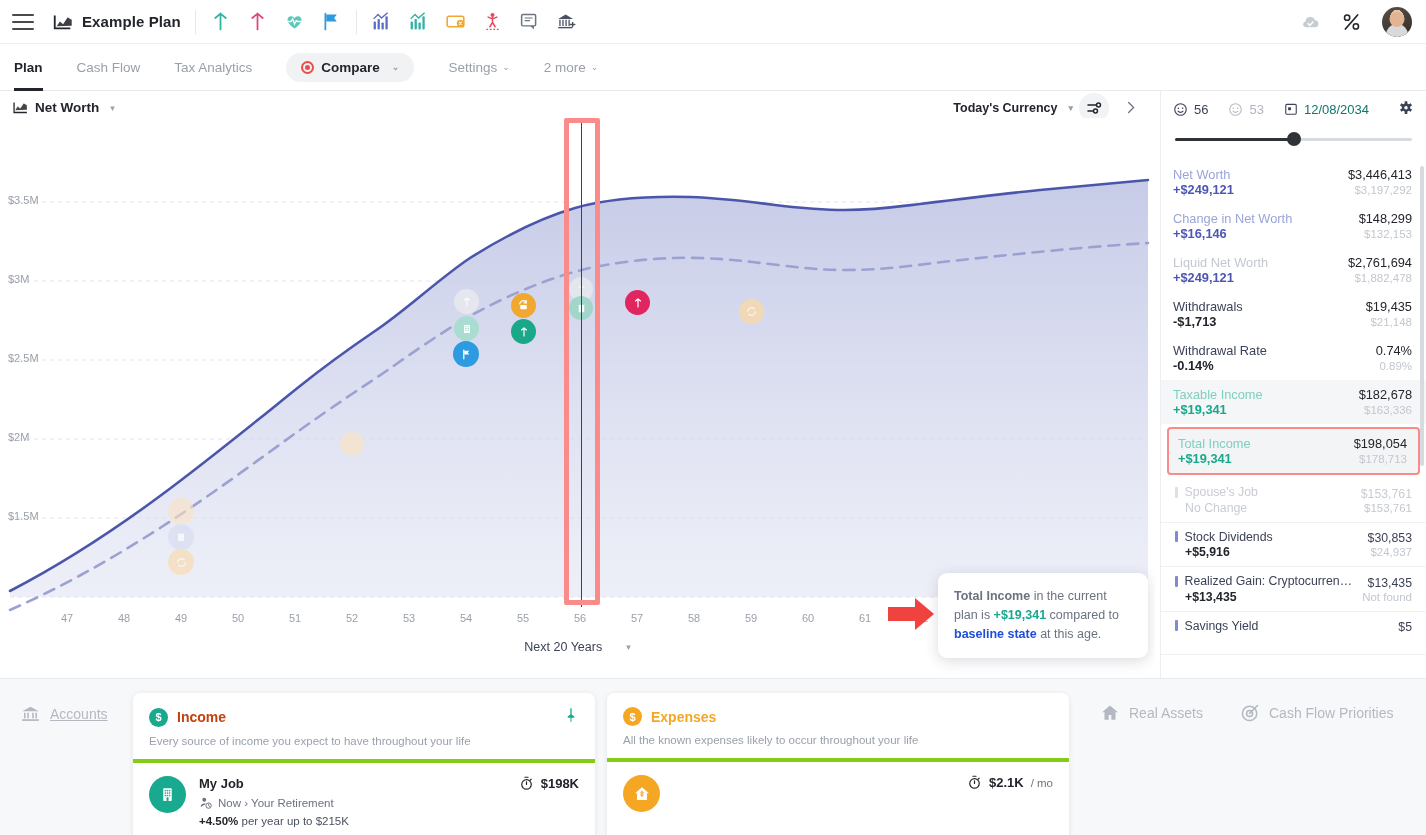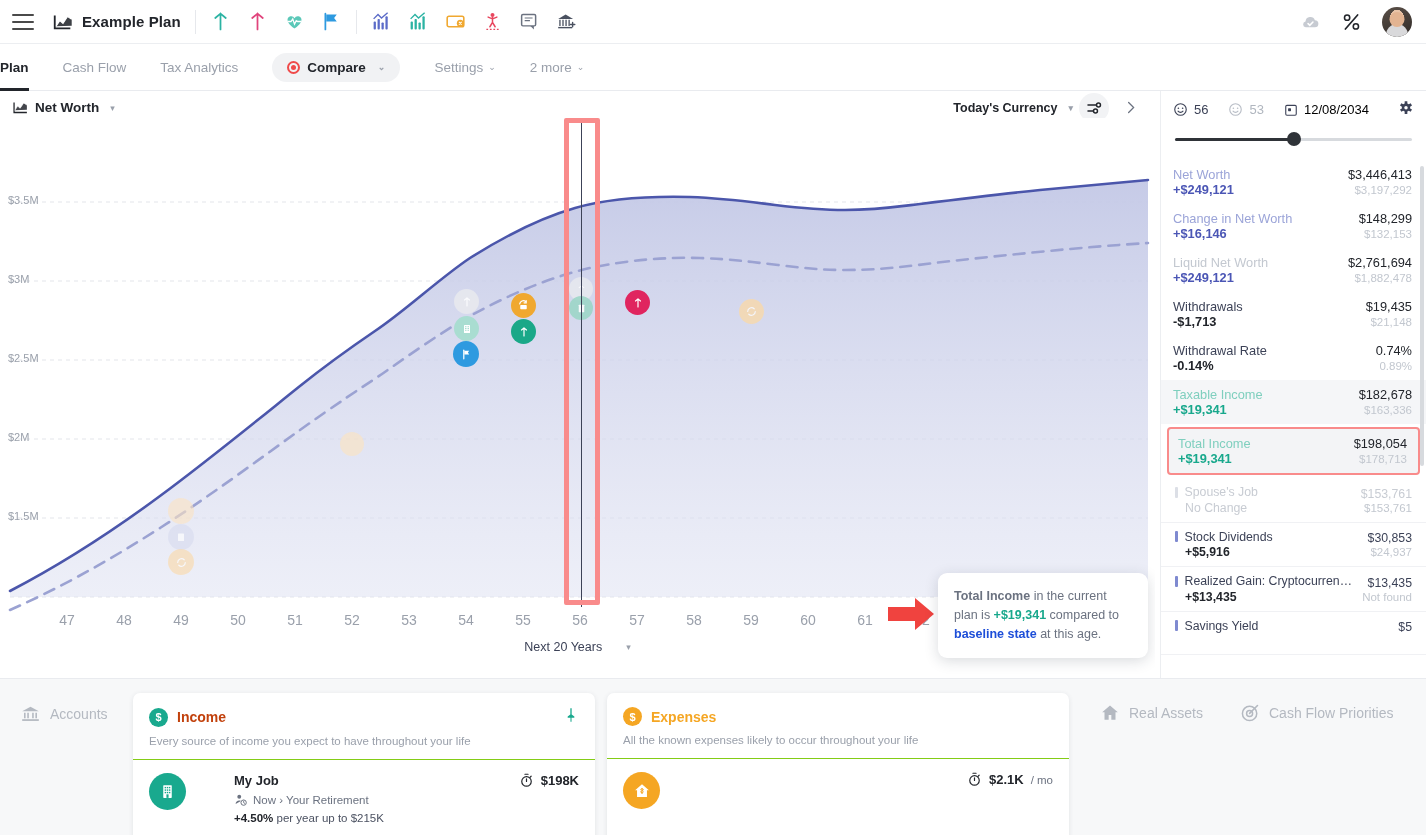--- a/index.html
+++ b/index.html
@@ -46,21 +46,21 @@
   .tabs {
     position: absolute; top: 44px; left: 0; width: 1426px; height: 47px;
     background: #fff; display: flex; align-items: center;
     border-bottom: 1px solid #e9ebef;
   }
   .tab {
     font-size: 13.5px; color: #9aa0ab; padding: 0 0 0 0; margin-right: 34px;
     cursor: pointer; position: relative; height: 47px; display: flex; align-items: center;
     white-space: nowrap;
   }
-  .tab:first-child { }
+  .tab:first-child { margin-left: 14px; }
   .tab.active { color: #22252b; font-weight: bold; }
   .tab.active::after {
     content:''; position:absolute; left:0; right:0; bottom:0; height:2.5px; background:#22252b;
   }
   .tab-pill {
     display: flex; align-items: center; gap: 7px; background: #f1f2f4;
     border-radius: 17px; padding: 7px 15px; font-size: 13.5px; font-weight: bold;
     color: #22252b; cursor: pointer; margin-right: 34px;
   }
   .pill-dot {
@@ -86,21 +86,21 @@
   
   .chart-wrap {
     position: absolute; top: 118px; left: 0; width: 1155px; height: 560px;
     background: #fff; overflow: hidden;
   }
   .chart-svg { position: absolute; top:0; left:0; }
   .ytick {
     position: absolute; font-size: 11px; color: #9aa0ab; left: 8px;
   }
   .xtick {
-    position: absolute; font-size: 14px; color: #9aa0ab; top: 494px;
+    position: absolute; font-size: 11px; color: #9aa0ab; top: 494px;
     width: 30px; text-align: center;
   }
   .range-sel {
     position: absolute; top: 522px; left: 0; width: 1155px;
     display: flex; justify-content: center; align-items: center; gap: 19px;
     font-size: 12.5px; color: #3c4257; cursor: pointer;
   }
   .marker {
     position: absolute; border-radius: 50%;
     display: flex; align-items: center; justify-content: center;
@@ -130,21 +130,21 @@
   
   .rpanel {
     position: absolute; top: 91px; right: 0; width: 266px; height: 587px;
     background: #fff; border-left: 1px solid #eceef1; overflow: hidden;
   }
   .rp-head { padding: 9px 12px 0 12px; }
   .rp-ages { display: flex; align-items: center; gap: 0; font-size: 12.5px; }
   .age-chip { display: flex; align-items: center; gap: 6px; margin-right: 20px; }
   .age-chip .num { font-weight: normal; color: #3c4257; font-size: 13px; }
   .age-chip.muted .num { color: #b0b6bf; }
-  .date-chip { display: flex; align-items: flex-end; gap: 6px; font-size: 13px; color: #000000; }
+  .date-chip { display: flex; align-items: flex-start; gap: 6px; font-size: 13px; color: #0f766e; }
   .rp-gear { margin-left: auto; cursor: pointer; }
   .slider { margin: 13px 2px 0 2px; position: relative; height: 14px; }
   .slider .track { position:absolute; top:6px; left:0; right:0; height:2.5px; background:#d7dade; border-radius:2px; }
   .slider .fill { position:absolute; top:6px; left:0; width:118px; height:2.5px; background:#2f3338; border-radius:2px; }
   .slider .knob { position:absolute; top:0; left:112px; width:14px; height:14px; border-radius:50%; background:#2f3338; cursor:pointer; }
 
   .rp-list { margin-top: 14px; position: relative; height: 533px; overflow: hidden; }
   .row {
     padding: 7px 14px 7px 12px;
   }
@@ -197,21 +197,21 @@
     box-shadow: 0 1px 5px rgba(40,50,70,.10);
     overflow: hidden;
   }
   .card-head { padding: 14px 16px 12px 16px; }
   .card-title-row { display:flex; align-items:center; }
   .card-badge { width:19px; height:19px; border-radius:50%; display:flex; align-items:center; justify-content:center;
     color:#fff; font-size:11px; font-weight:bold; margin-right:9px; }
   .card-title { font-size:14px; font-weight:bold; }
   .card-pin { margin-left:auto; cursor:pointer; }
   .card-sub { font-size:11.5px; color:#9aa0ab; margin-top:8px; }
-  .card-body { border-top: 1px solid #84cc16; padding: 13px 16px 0 16px; display:flex; align-items:flex-start;gap:35px; }
+  .card-body { border-top: 4px solid #84cc16; padding: 13px 16px 0 16px; display:flex; align-items:flex-start; }
   .circ { width:37px; height:37px; border-radius:50%; display:flex; align-items:center; justify-content:center; margin-right:13px; flex:0 0 auto; }
   .item-name { font-size:13px; font-weight:bold; color:#22252b; }
   .item-meta { font-size:11.5px; color:#6b7280; margin-top:5px; display:flex; align-items:center; gap:5px; }
   .item-note { font-size:11.5px; color:#4b5161; margin-top:5px; }
   .item-note b { color:#22252b; }
   .item-amt { margin-left:auto; display:flex; align-items:center; gap:7px; font-size:13px; font-weight:bold; color:#22252b; white-space:nowrap; }
   .item-amt .permo { font-weight:normal; font-size:11.5px; color:#6b7280; }
 </style>
 </head>
 <body>
@@ -703,21 +703,21 @@
               <i class="bar"></i>
               <span>Savings Yield</span>
             </span>
             <span class="val">$5</span>
           </div>
       </div>
     </div>
   </div>
 
   <div class="dock">
-    <div class="dock-item" style="left:20px; top:24px;">
+    <div class="dock-item" style="left:20px; top:24px;text-decoration:underline;">
       <svg width="21" height="21" viewBox="0 0 24 24">
         <path d="M2.5 9.5L12 4.2l9.5 5.3z" fill="#b4b9c1"></path>
         <path d="M5.5 11v6.5M9.2 11v6.5M14.8 11v6.5M18.5 11v6.5" stroke="#b4b9c1" stroke-width="1.8"></path>
         <path d="M2.5 19.5h19" stroke="#b4b9c1" stroke-width="2"></path>
       </svg>
       <span>Accounts</span>
     </div>
 
     <div class="dock-item" style="left:1100px; top:24px;">
       <svg width="20" height="20" viewBox="0 0 24 24">

